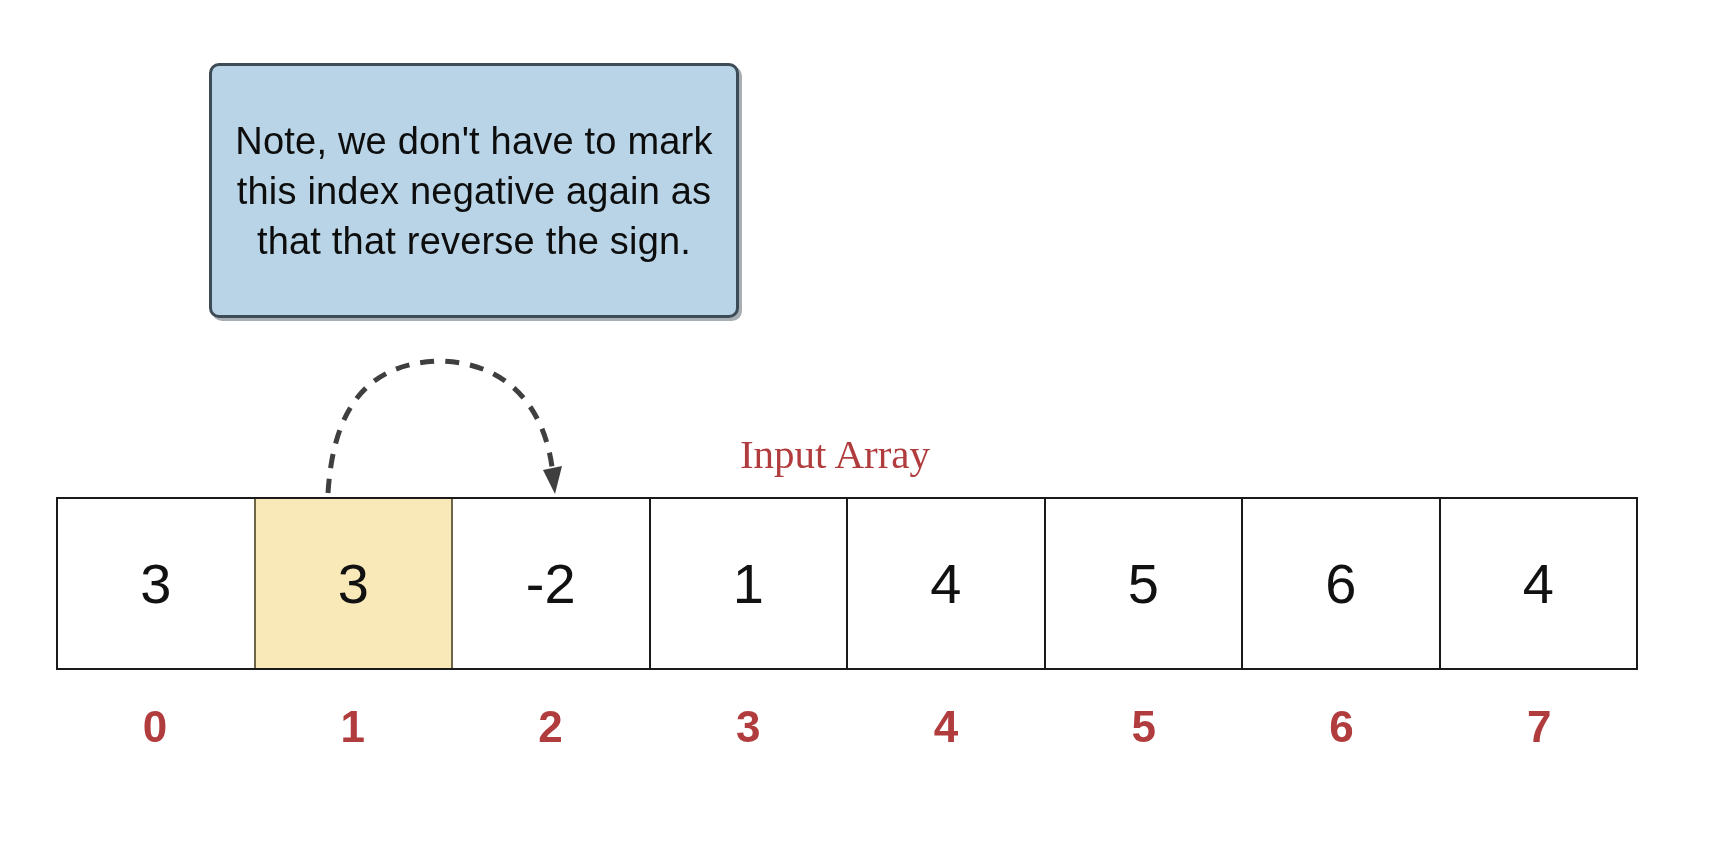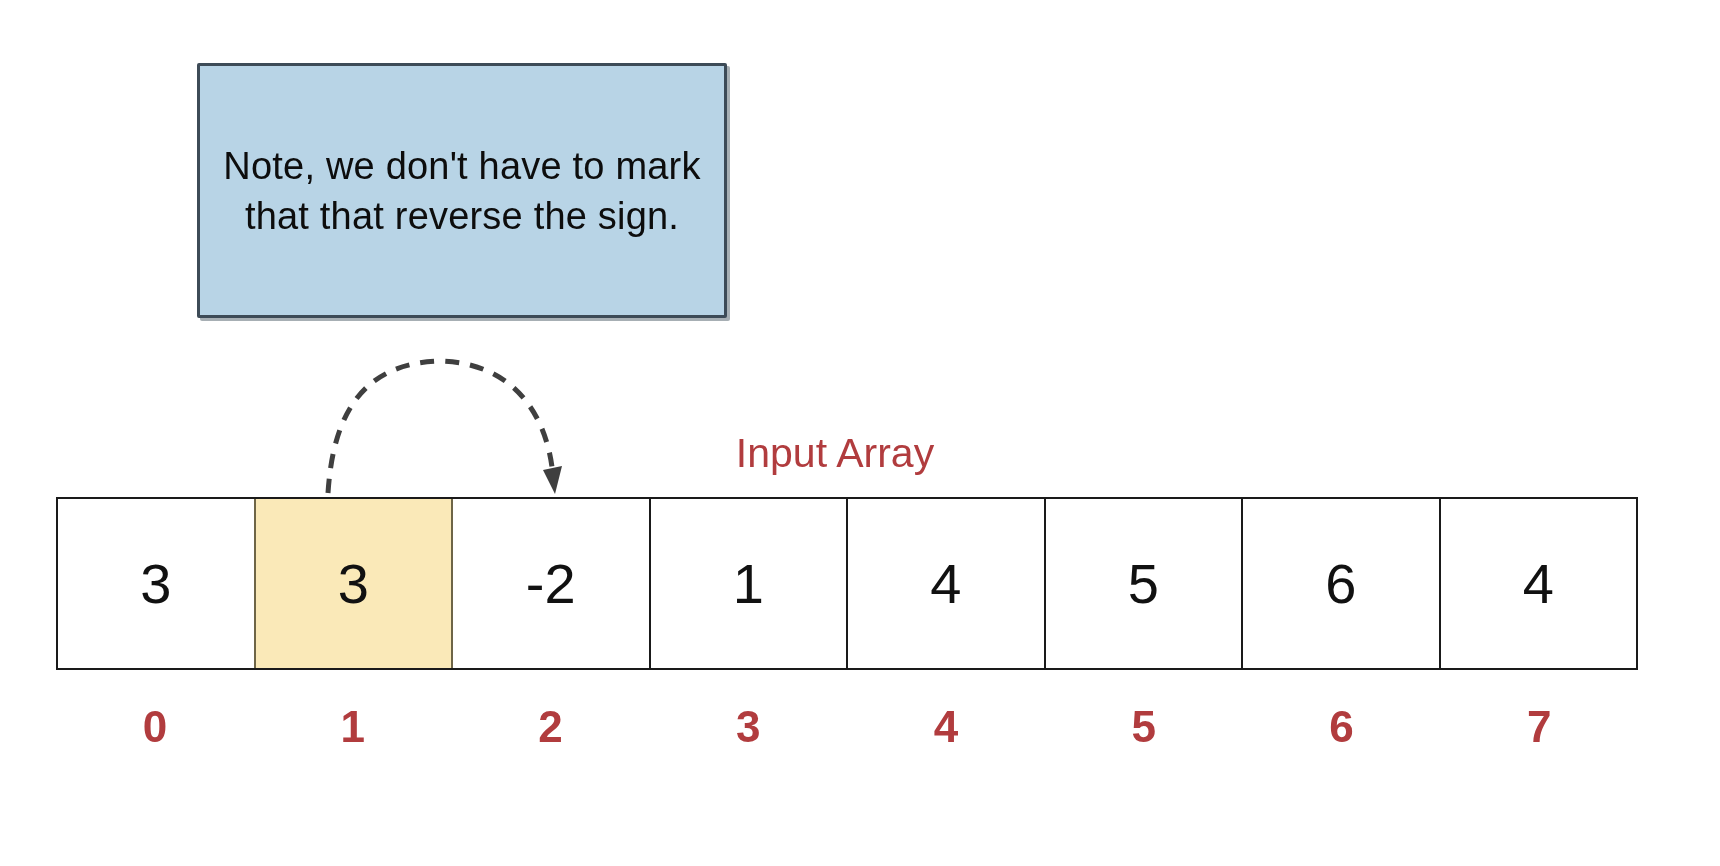--- a/index.html
+++ b/index.html
@@ -12,28 +12,28 @@
     position: relative;
     width: 1720px;
     height: 866px;
     background: #ffffff;
     overflow: hidden;
   }
 
   
   .note-box {
     position: absolute;
-    left: 197px;
+    left: 209px;
     top: 63px;
     width: 530px;
     height: 255px;
     box-sizing: border-box;
     background: var(--note-fill, #b8d4e6);
     border: 3px solid var(--note-border, #3d4b57);
-    border-radius: 2px;
+    border-radius: 10px;
     box-shadow: 3px 3px 0 rgba(80, 95, 105, 0.5);
     display: flex;
     align-items: center;
     justify-content: center;
   }
   .note-text {
     text-align: center;
     font-size: 38px;
     line-height: 50px;
     color: #0d0d0d;
@@ -51,20 +51,21 @@
 
   
   .array-title {
     position: absolute;
     left: 640px;
     top: 430px;
     width: 390px;
     text-align: center;
     font-size: 41px;
     color: var(--label-red, #b13c3e);
+    font-family: Liberation Serif, serif;
   }
 
   
   .array-row {
     position: absolute;
     left: 56px;
     top: 497px;
     width: 1582px;
     height: 173px;
     box-sizing: border-box;
@@ -109,20 +110,21 @@
   }
 </style>
 </head>
 <body>
 
 <div class="canvas">
 
   <div class="note-box">
     <div class="note-text">
       <div>Note, we don't have to mark</div>
+      <div>this index negative again as</div>
       <div>that that reverse the sign.</div>
     </div>
   </div>
 
   <svg class="arc-svg" width="1720" height="866" viewBox="0 0 1720 866">
     <path d="M 328 493 C 333 415 362 363 440 361 C 514 363 545 415 552 467" fill="none" stroke="#3f3f3f" stroke-width="5" stroke-dasharray="14 11" stroke-linecap="butt"></path>
     <polygon points="555,494 562,466 543,470" fill="#3f3f3f"></polygon>
   </svg>
 
   <div class="array-title">Input Array</div>

